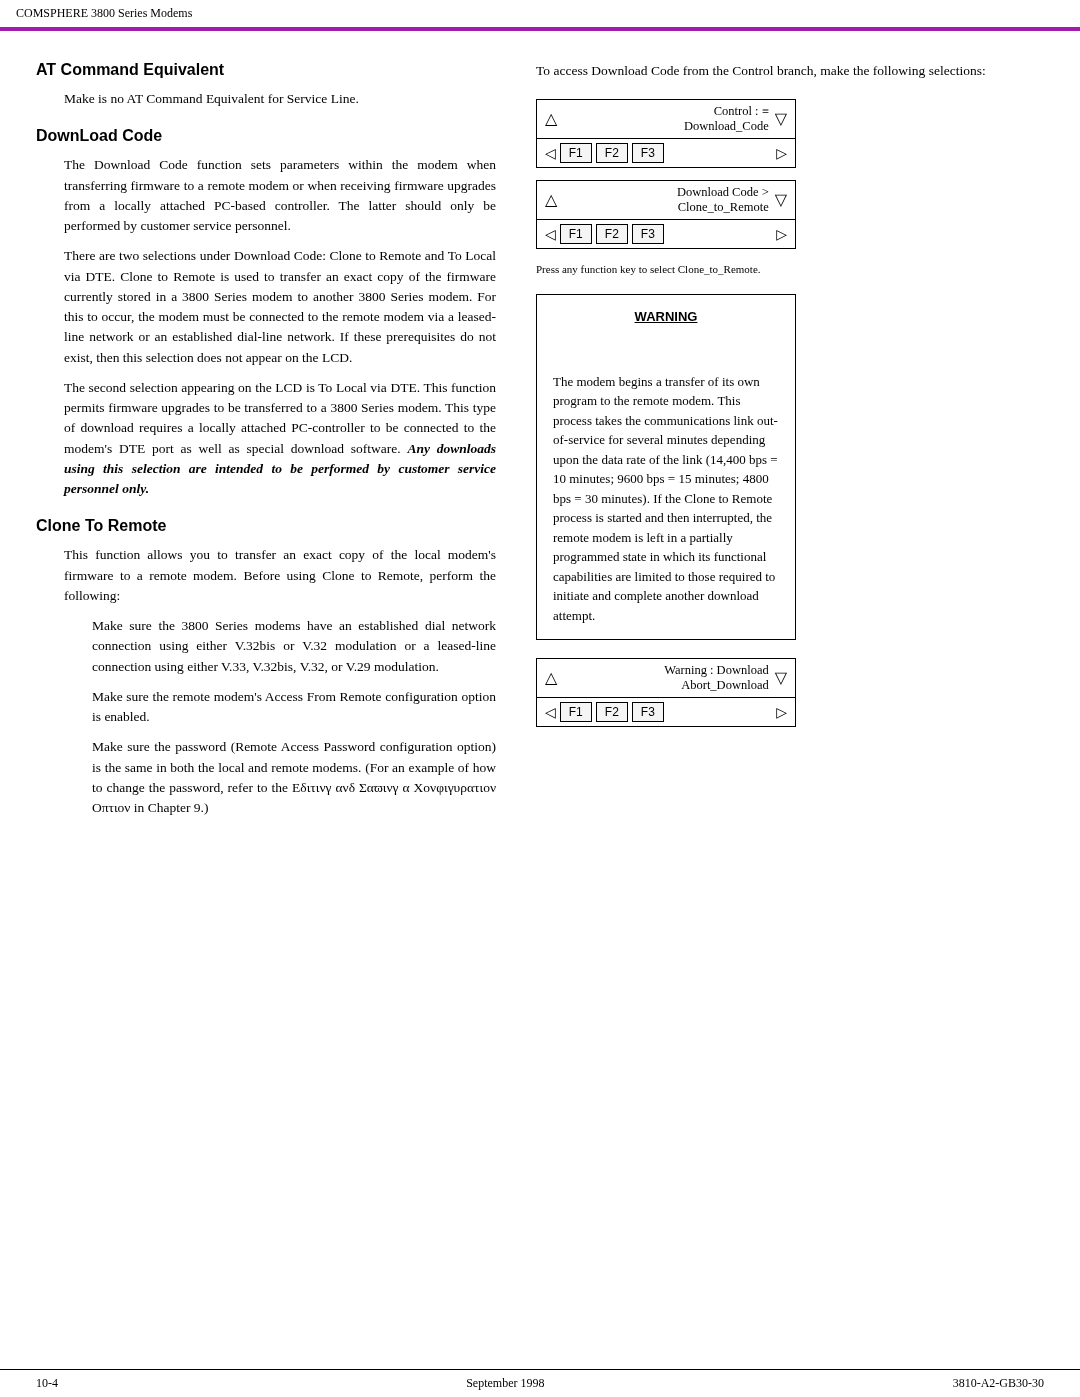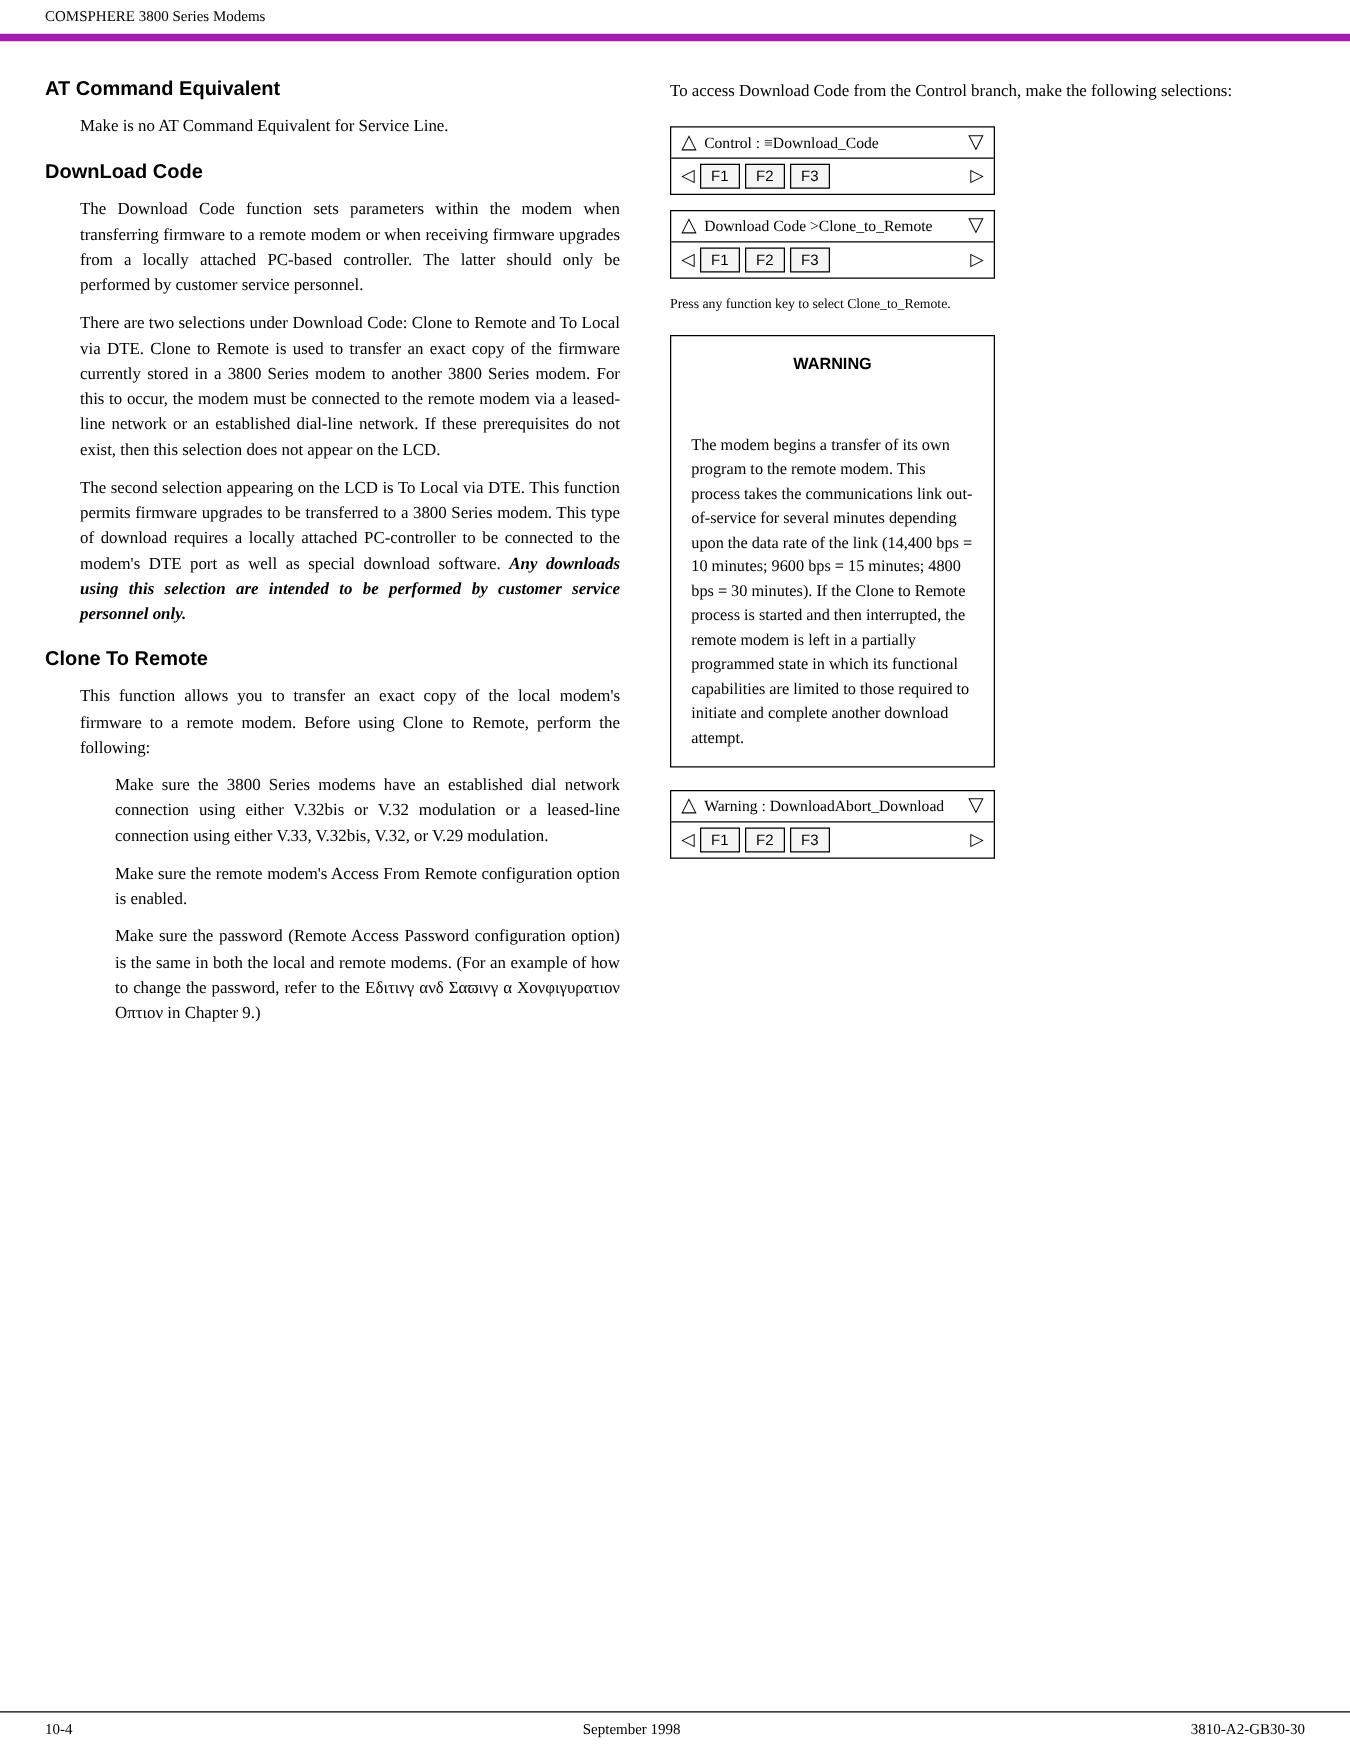--- a/index.html
+++ b/index.html
@@ -12,22 +12,22 @@
       min-height: 1397px;
       position: relative;
     }
     .page {
       width: 1080px;
       min-height: 1397px;
       padding: 0;
       position: relative;
     }
     .top-bar {
-      border-bottom: 6px solid #a21caf;
-      padding: 6px 36px;
+      border-bottom: 4px solid #a21caf;
+      padding: 6px 16px;
       font-size: 12px;
     }
     .content-area {
       display: flex;
       flex-direction: row;
       padding: 30px 36px 60px 36px;
       gap: 40px;
     }
     .left-col {
       flex: 0 0 460px;
@@ -113,42 +113,44 @@
       padding: 14px 16px;
       margin-bottom: 18px;
       width: 260px;
     }
     .warning-title {
       text-align: center;
       font-weight: bold;
       font-family: Arial, sans-serif;
       font-size: 13px;
       margin-bottom: 6px;
+      text-decoration: underline;
     }
     .warning-text {
       font-size: 13px;
       line-height: 1.5;
       text-align: left;
       margin-top: 48px;
     }
     .bottom-bar {
       position: absolute;
       bottom: 0;
       left: 0;
       right: 0;
       border-top: 1px solid #000;
       display: flex;
       justify-content: space-between;
       padding: 6px 36px;
       font-size: 12px;
     }
     .lcd-top-inner {
       display: flex;
-      flex-direction: row;
+      flex-direction: column;
       flex: 1;
+      text-align: right;
     }
     .lcd-line1 {
       font-size: 12.5px;
     }
     .lcd-line2 {
       font-size: 12.5px;
     }
   </style>
 </head>
 <body>

